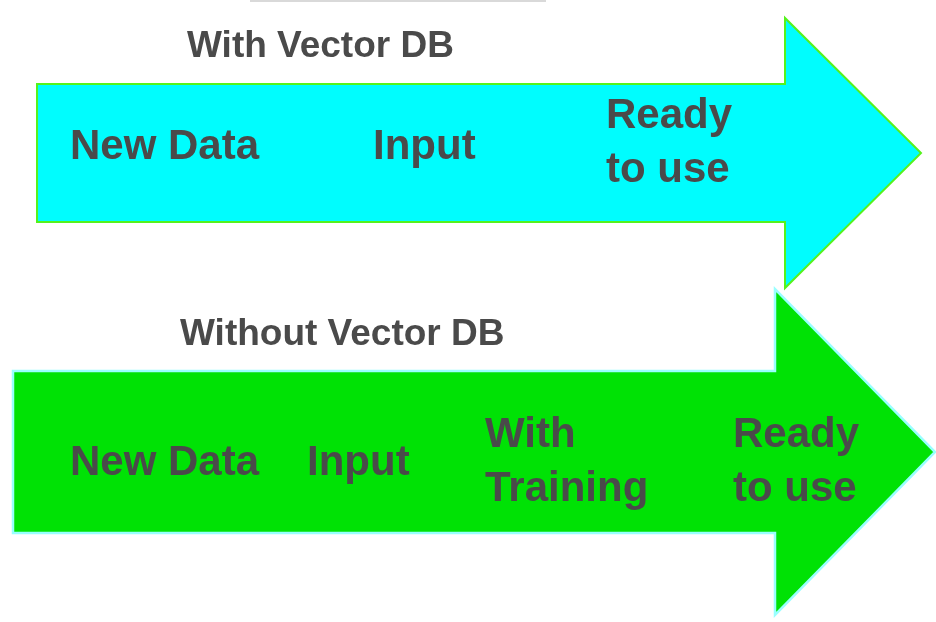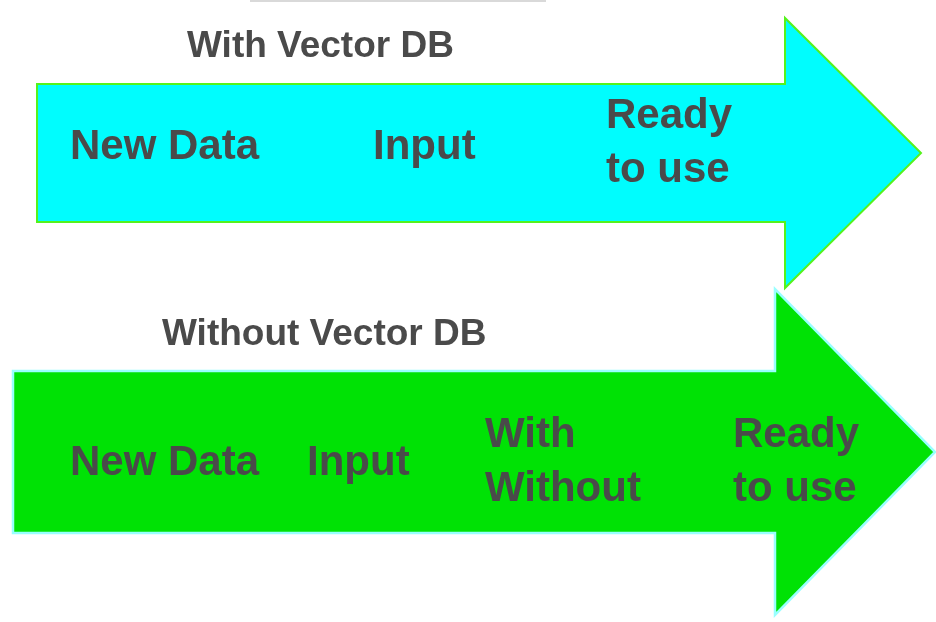--- a/index.html
+++ b/index.html
@@ -41,21 +41,21 @@
   .step-label {
     position: absolute;
     font-size: 42px;
     font-weight: 700;
     line-height: 54px;
     color: var(--text-color);
     white-space: nowrap;
   }
   .step-label span { display: block; }
   .title-with     { left: 187px; top: 23px; }
-  .title-without  { left: 162px; top: 311px; }
+  .title-without  { left: 180px; top: 311px; }
   .lbl-c-newdata  { left: 70px;  top: 118px; }
   .lbl-c-input    { left: 373px; top: 118px; }
   .lbl-c-ready    { left: 606px; top: 87px;  }
   .lbl-g-newdata  { left: 70px;  top: 434px; }
   .lbl-g-input    { left: 307px; top: 434px; }
   .lbl-g-redo     { left: 485px; top: 406px; }
   .lbl-g-ready    { left: 733px; top: 406px; }
 </style>
 </head>
 <body>
@@ -81,21 +81,21 @@
   </div>
 
   <div class="flow-title title-without">Without Vector DB</div>
 
   <div class="step-label lbl-g-newdata">New Data</div>
 
   <div class="step-label lbl-g-input">Input</div>
 
   <div class="step-label lbl-g-redo">
     <span>With</span>
-    <span>Without</span>
+    <span>Training</span>
   </div>
 
   <div class="step-label lbl-g-ready">
     <span>Ready</span>
     <span>to use</span>
   </div>
 
 </div>
 
 </body></html>

